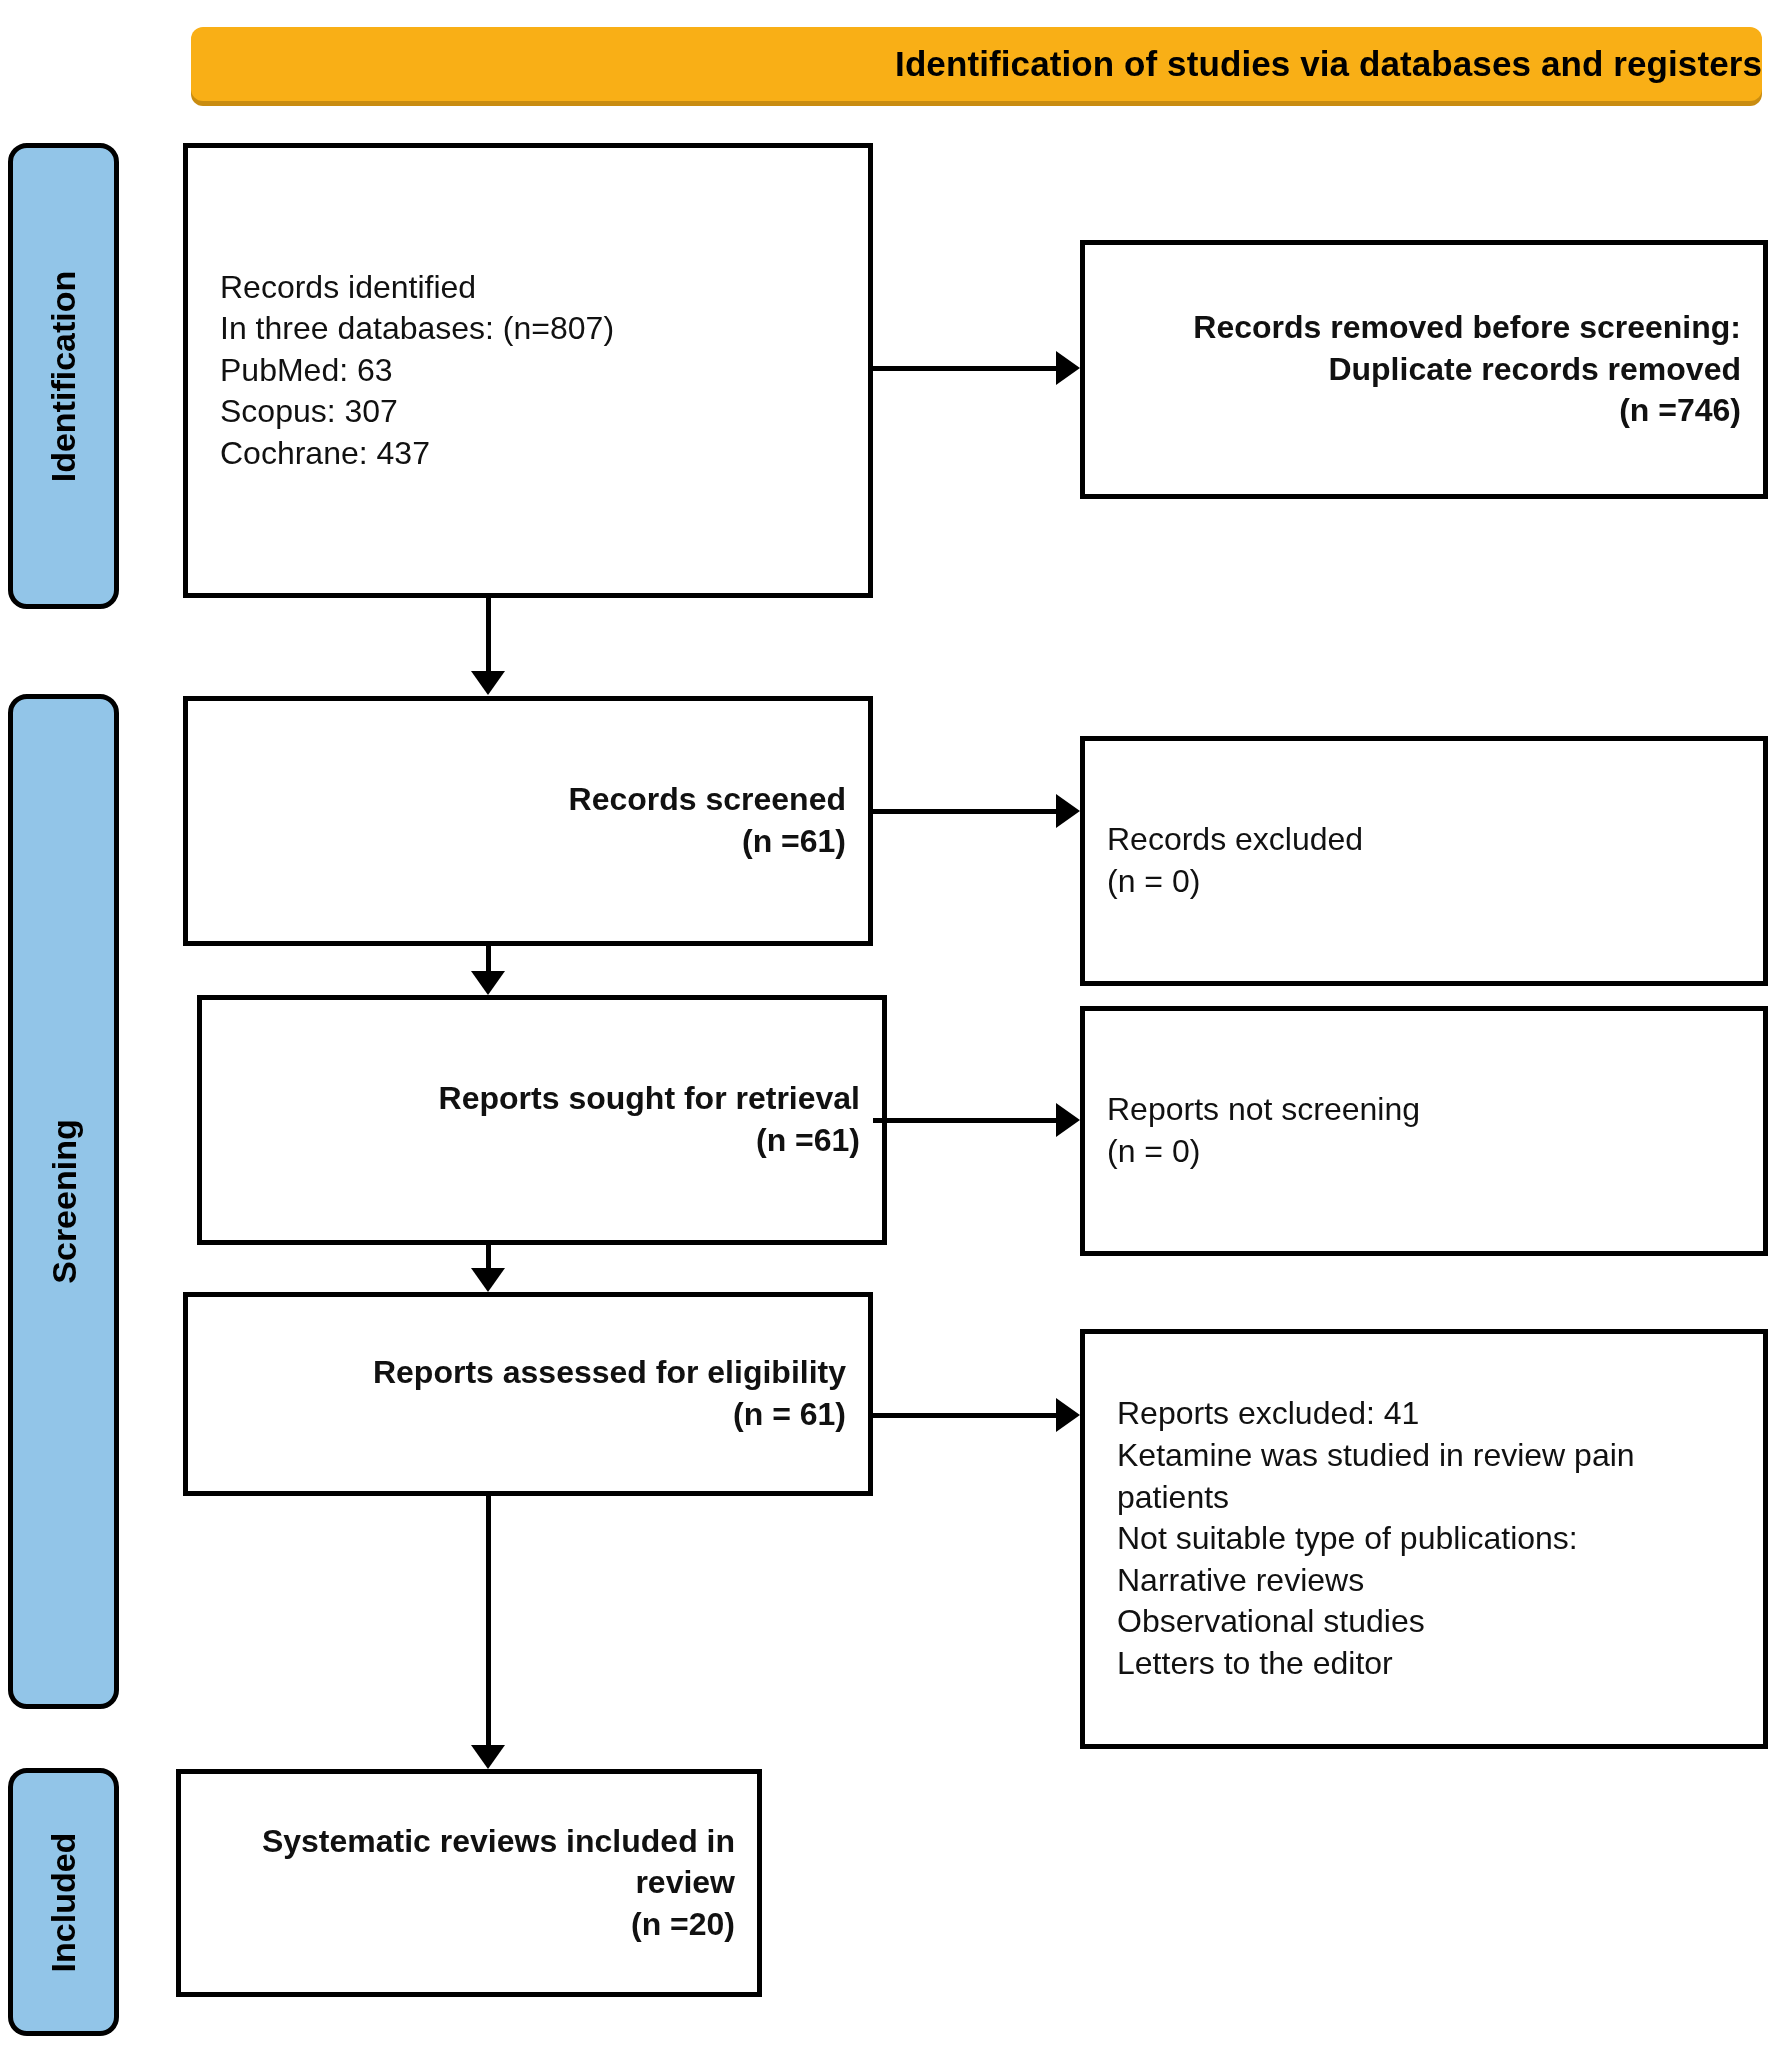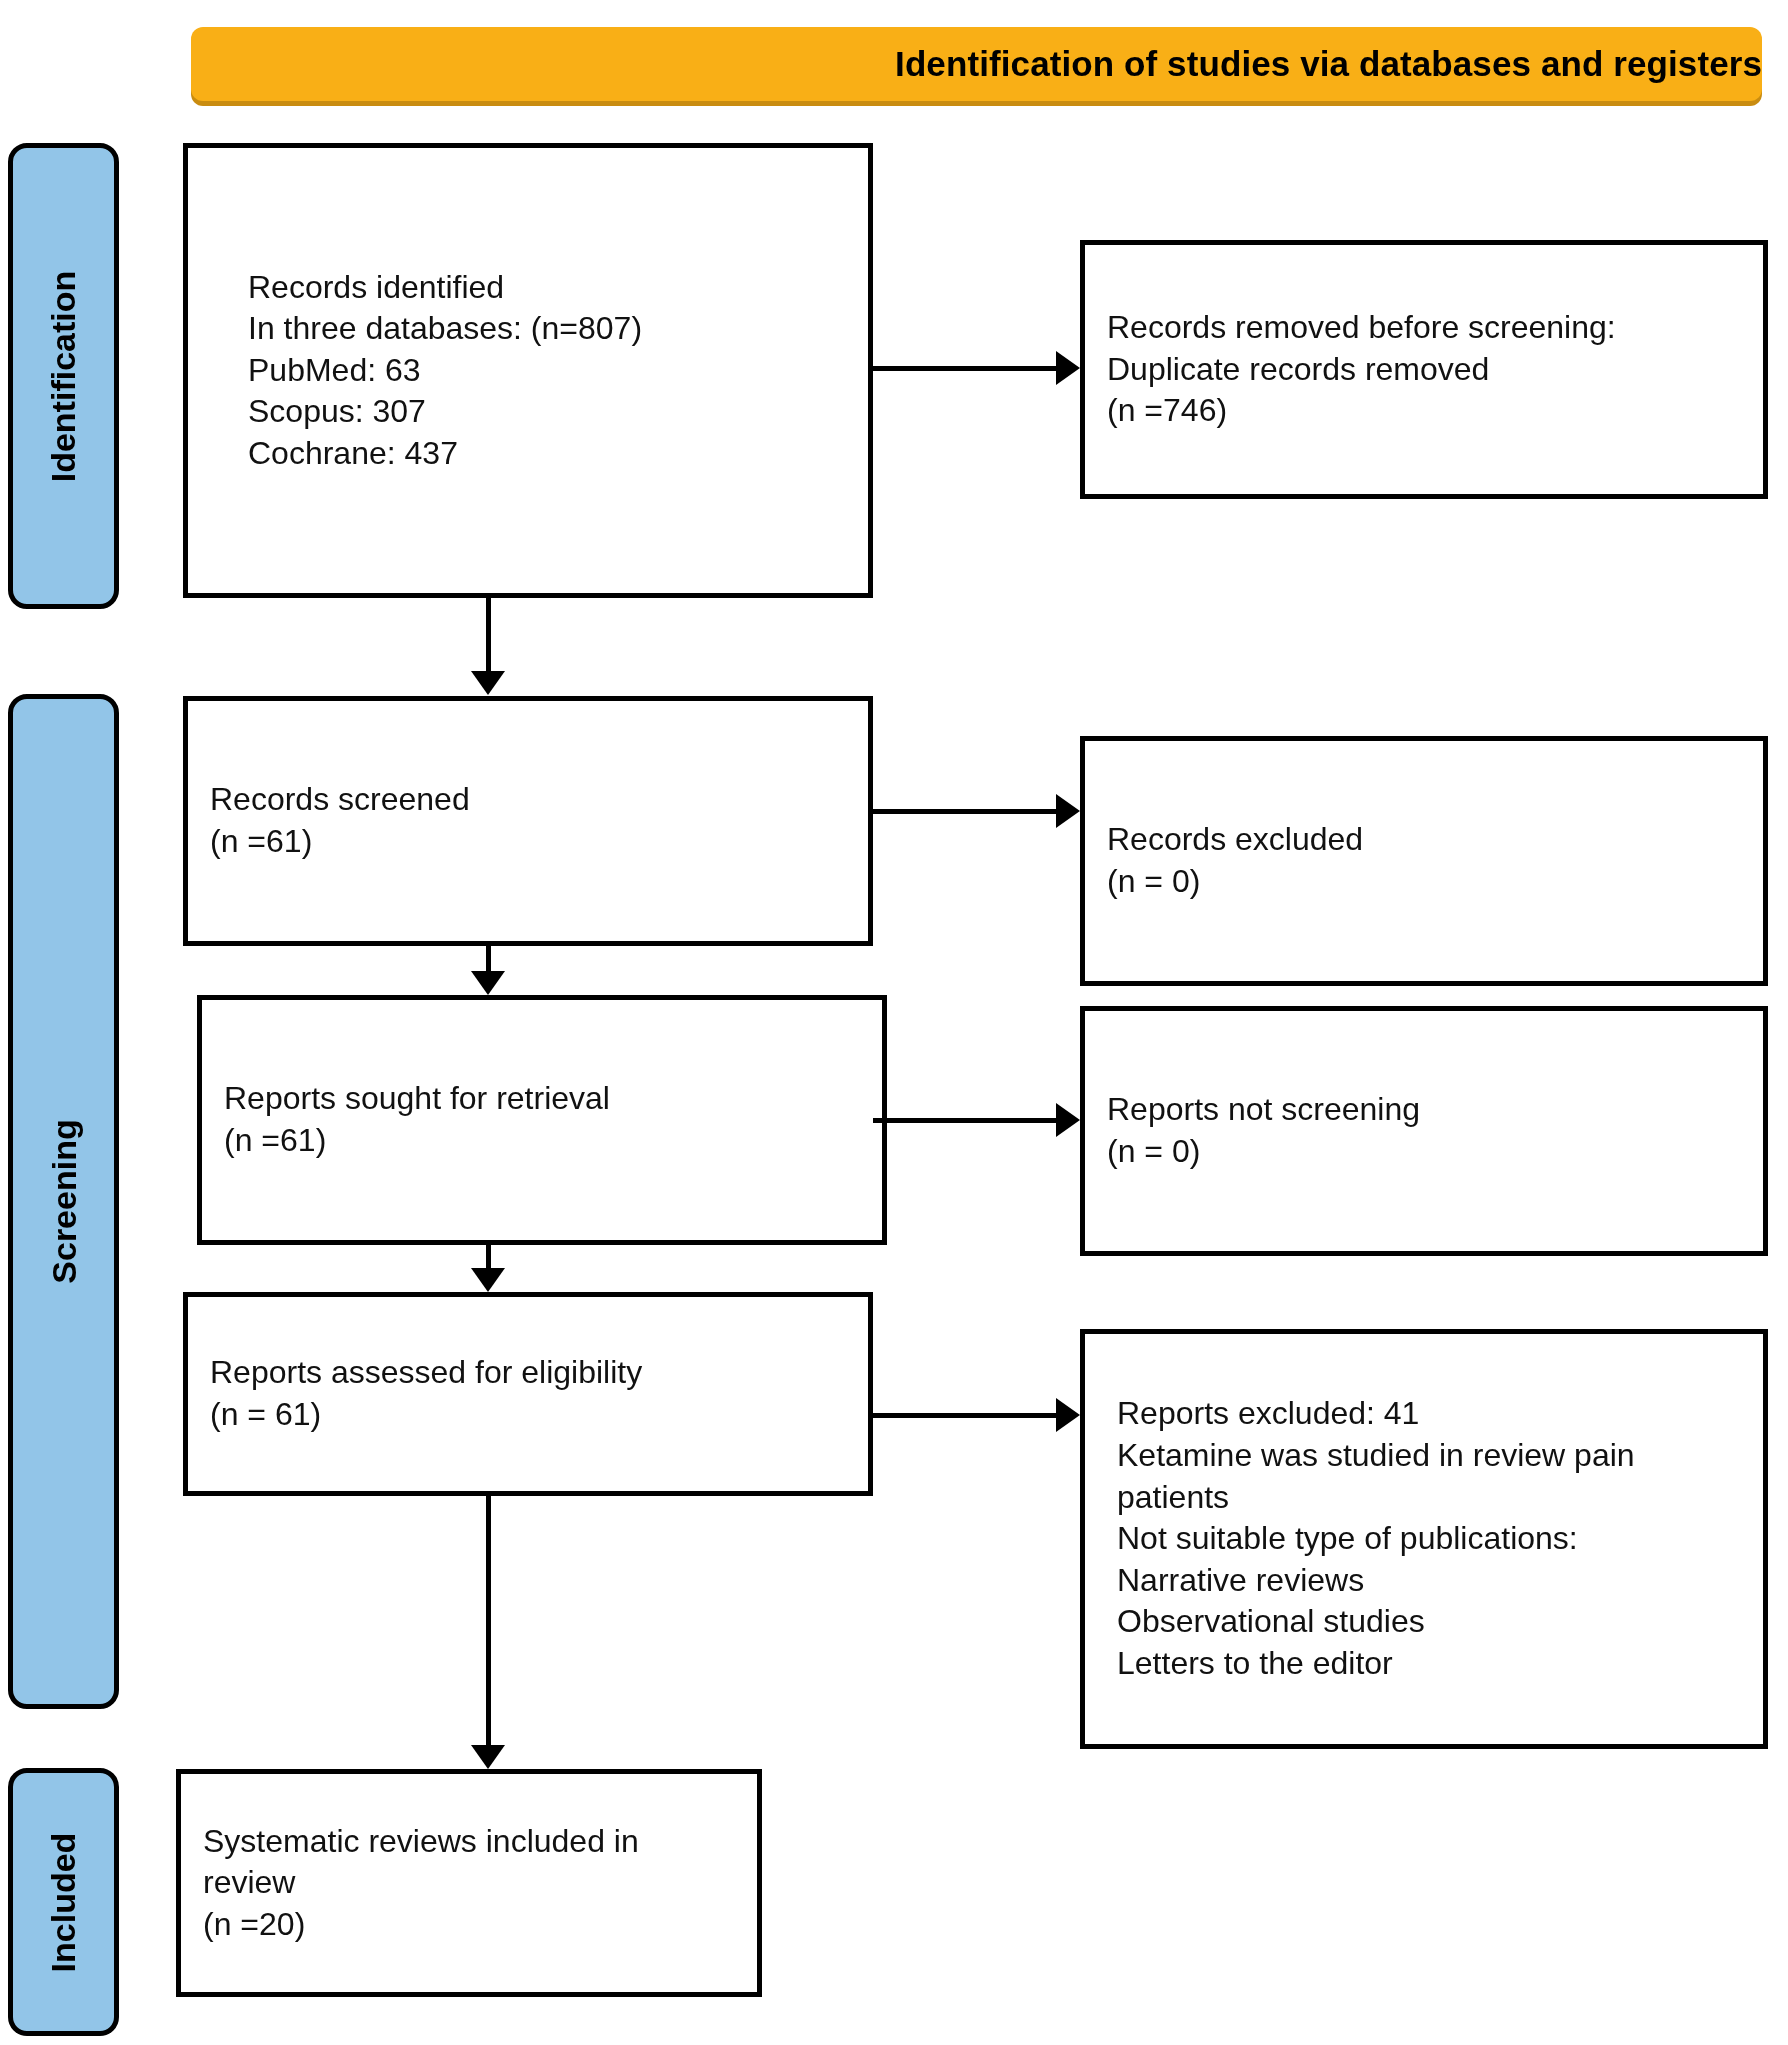--- a/index.html
+++ b/index.html
@@ -37,25 +37,25 @@
   #phase-screening{top:694px;height:1015px;}
   #phase-included{top:1768px;height:268px;}
 
   
   .box{
     position:absolute;background:#fff;border:5px solid #000;
     box-sizing:border-box;
     display:flex;flex-direction:column;justify-content:center;
   }
   .box .line{font-size:32px;color:#111;line-height:1.30;}
-  .box.center .line{text-align:left;}
+  .box.center .line{text-align:right;font-weight:bold;}
   .box.left .line{text-align:left;}
   .box-body{padding:0 22px;}
 
-  #box-identified   {left:183px; top:143px;  width:690px; height:455px;padding-left:28px;}
+  #box-identified   {left:183px; top:143px;  width:690px; height:455px;}
   #box-identified .box-body{padding-left:32px;}
   #box-removed      {left:1080px;top:240px;  width:688px; height:259px;}
   #box-screened     {left:183px; top:696px; width:690px; height:250px;}
   #box-excluded     {left:1080px;top:736px; width:688px; height:250px;}
   #box-sought       {left:197px; top:995px; width:690px; height:250px;}
   #box-notretrieved {left:1080px;top:1006px; width:688px; height:250px;}
   #box-eligibility  {left:183px; top:1292px; width:690px; height:204px;}
   #box-repexcluded  {left:1080px;top:1301px; width:688px; height:420px;margin-top:28px;}
   #box-repexcluded .box-body{padding-left:32px;}
   #box-included     {left:176px; top:1769px; width:586px; height:228px;}

